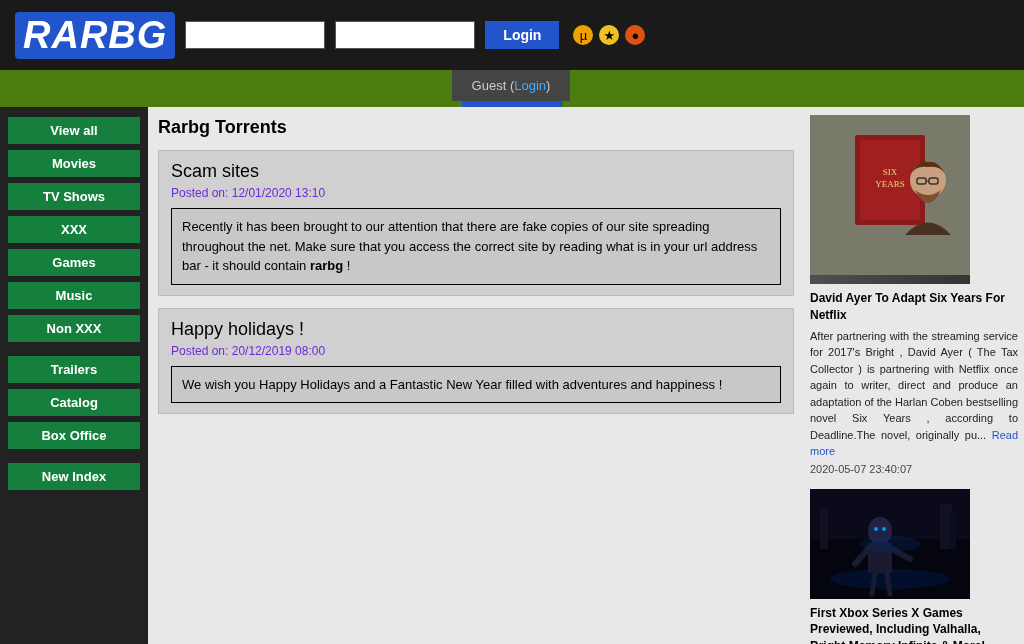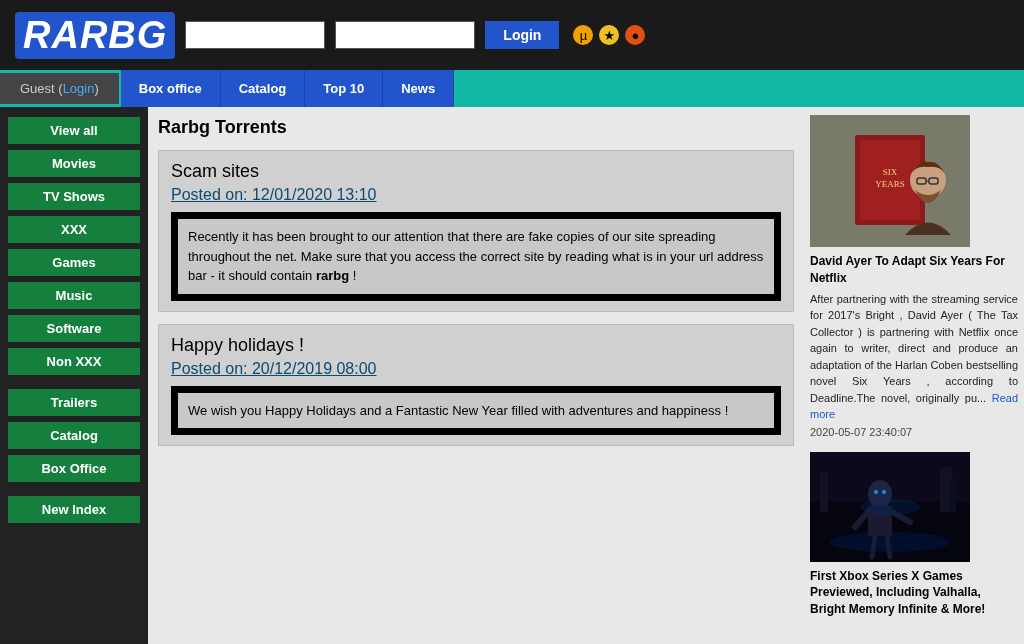--- a/index.html
+++ b/index.html
@@ -7,21 +7,21 @@
 
     
     #header { background: #1a1a1a; padding: 10px 15px; display: flex; align-items: center; gap: 10px; height: 70px; }
     #logo { font-size: 38px; font-weight: 900; color: #fff; background: #2255cc; padding: 2px 8px; border-radius: 4px; letter-spacing: 1px; font-style: italic; }
     .search-box { width: 140px; height: 28px; border: 1px solid #555; background: #fff; padding: 2px 5px; }
     .login-btn { background: #2255cc; color: #fff; border: none; padding: 5px 18px; font-size: 14px; font-weight: bold; cursor: pointer; height: 28px; }
     .header-icons { display: flex; gap: 6px; align-items: center; margin-left: 4px; }
     .icon-circle { width: 20px; height: 20px; border-radius: 50%; display: inline-flex; align-items: center; justify-content: center; font-size: 13px; }
 
     
-    #navbar { background: #14b8a6; display: flex; align-items: center; padding: 0; height: 37px; }
+    #navbar { background: #4d7c0f; display: flex; align-items: center; padding: 0; height: 37px; flex-direction: column; }
     .guest-tab { background: #444; color: #ccc; padding: 8px 20px; font-size: 13px; margin-right: 2px; }
     .guest-tab a { color: #4af; text-decoration: none; }
     .nav-tab { background: #2255cc; color: #fff; padding: 8px 18px; font-size: 13px; cursor: pointer; font-weight: bold; text-decoration: none; display: flex; align-items: center; height: 38px; border-right: 1px solid #1a44aa; }
     .nav-tab.active { background: #2255cc; }
     .nav-spacer { flex: 1; }
 
     
     #content-wrapper { display: flex; background: #f0f0f0; min-height: 580px; }
 
     
@@ -29,22 +29,22 @@
     .sidebar-btn { display: block; width: 100%; background: #15803d; color: #fff; text-align: center; padding: 6px 4px; margin-bottom: 6px; font-size: 13px; font-weight: bold; cursor: pointer; text-decoration: none; border: none; }
     .sidebar-divider { height: 8px; }
 
     
     #main { flex: 1; background: #e8e8e8; padding: 10px; }
     .page-title { text-align: left; font-size: 18px; font-weight: bold; margin-bottom: 12px; color: #000; }
 
     
     .news-post { background: #d0d0d0; border: 1px solid #bbb; margin-bottom: 12px; padding: 10px 12px; }
     .news-post h2 { font-size: 18px; font-weight: normal; margin-bottom: 4px; color: #000; }
-    .news-post .posted { font-size: 16px; color: #0c4a6e; margin-bottom: 8px; text-decoration: underline; }
-    .news-post .content-box { background: #c8c8c8; border: 7px solid #000000; padding: 8px 10px; font-size: 13px; line-height: 1.5; }
+    .news-post .posted { font-size: 12px; color: #6d28d9; margin-bottom: 8px; }
+    .news-post .content-box { background: #c8c8c8; border: 1px solid #000000; padding: 8px 10px; font-size: 13px; line-height: 1.5; }
     .news-post .content-box b { font-weight: bold; }
 
     
     #right-col { width: 220px; background: #e8e8e8; padding: 8px 6px; flex-shrink: 0; }
     .article-card { margin-bottom: 14px; }
     .article-title { font-size: 12px; font-weight: bold; margin-bottom: 4px; color: #000; line-height: 1.4; }
     .article-body { font-size: 11px; color: #222; line-height: 1.5; text-align: justify; }
     .article-body a { color: #2255cc; text-decoration: none; font-size: 11px; }
     .article-date { font-size: 11px; color: #444; margin-top: 3px; }
   </style>
@@ -76,21 +76,20 @@
 
 <div id="content-wrapper">
 
   <div id="sidebar">
     <a class="sidebar-btn">View all</a>
     <a class="sidebar-btn">Movies</a>
     <a class="sidebar-btn">TV Shows</a>
     <a class="sidebar-btn">XXX</a>
     <a class="sidebar-btn">Games</a>
     <a class="sidebar-btn">Music</a>
-    <a class="sidebar-btn">Software</a>
     <a class="sidebar-btn">Non XXX</a>
     <div class="sidebar-divider"></div>
     <a class="sidebar-btn">Trailers</a>
     <a class="sidebar-btn">Catalog</a>
     <a class="sidebar-btn">Box Office</a>
     <div class="sidebar-divider"></div>
     <a class="sidebar-btn">New Index</a>
   </div>
 
   <div id="main">
@@ -110,21 +109,21 @@
       <div class="content-box">
         We wish you Happy Holidays and a Fantastic New Year filled with adventures and happiness !
       </div>
     </div>
   </div>
 
   <div id="right-col">
 
     <div class="article-card">
 
-      <div style="width:160px;height:132px;background:linear-gradient(135deg,#888 0%,#555 40%,#333 100%);margin-bottom:6px;overflow:hidden;">
+      <div style="width:160px;height:169px;background:linear-gradient(135deg,#888 0%,#555 40%,#333 100%);margin-bottom:6px;overflow:hidden;">
         
         <svg width="160" height="160" viewBox="0 0 160 160" xmlns="http://www.w3.org/2000/svg">
           <rect width="160" height="160" fill="#7a7a6a"></rect>
 
           <rect x="45" y="20" width="70" height="90" fill="#8b1a1a" rx="2"></rect>
           <rect x="50" y="25" width="60" height="80" fill="#a02020" rx="1"></rect>
           <text x="80" y="60" text-anchor="middle" fill="#f0d080" font-size="9" font-family="serif">SIX</text>
           <text x="80" y="72" text-anchor="middle" fill="#f0d080" font-size="9" font-family="serif">YEARS</text>
 
           <circle cx="118" cy="65" r="18" fill="#c8a080"></circle>

